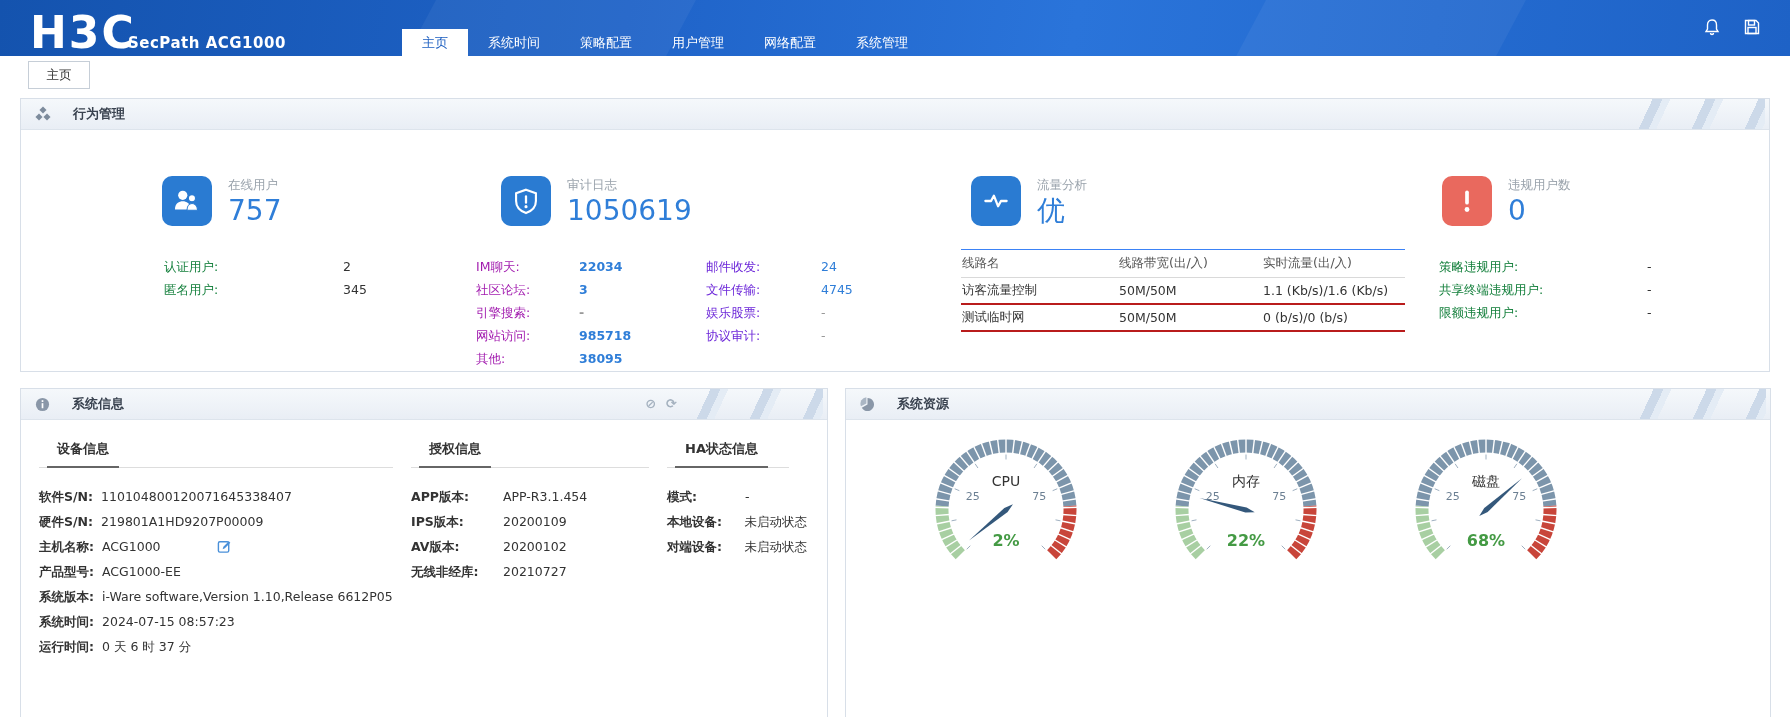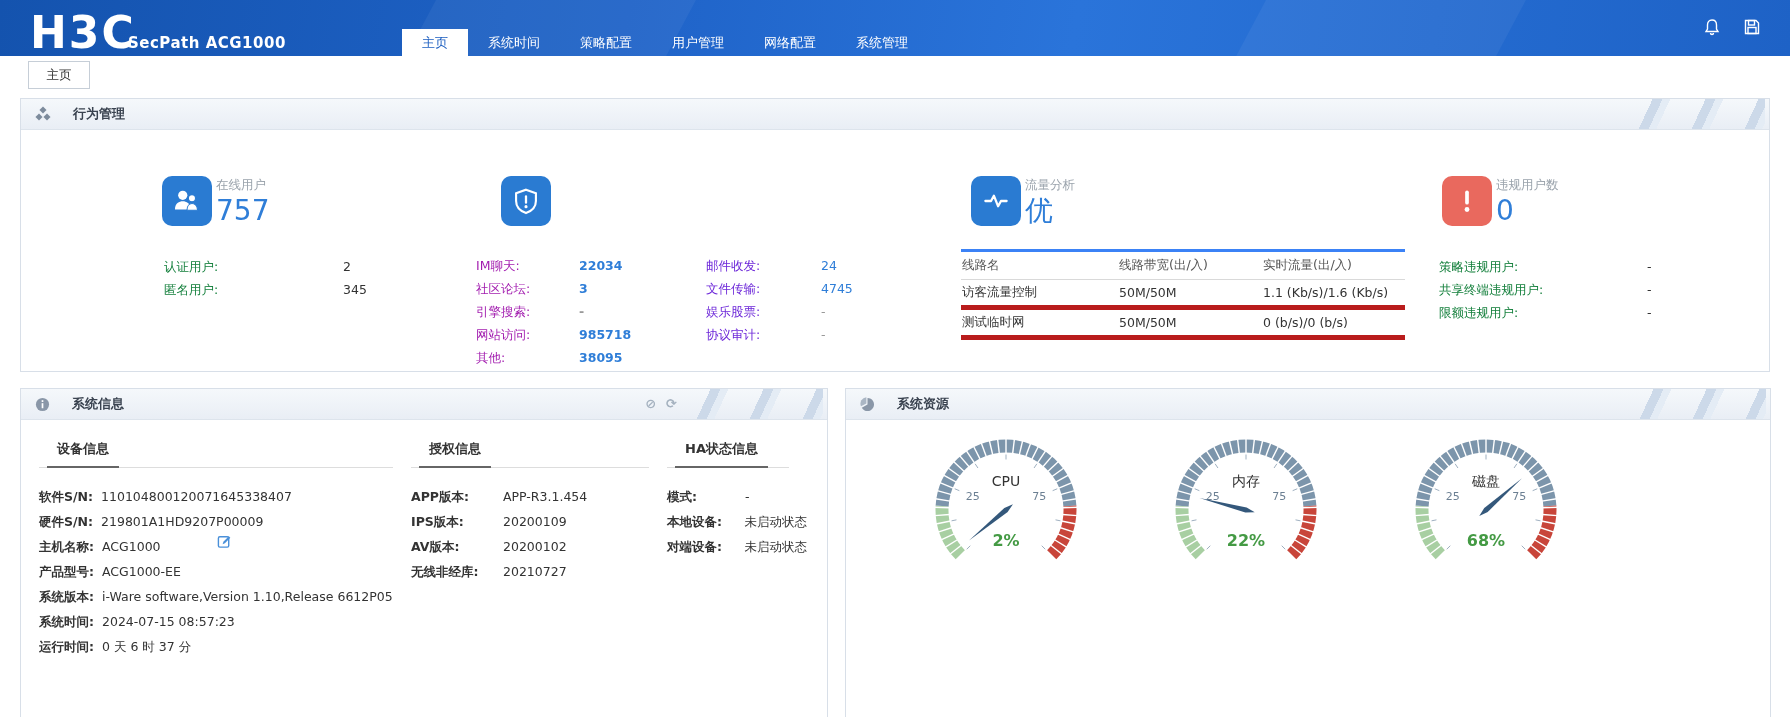--- a/index.html
+++ b/index.html
@@ -31,53 +31,53 @@
   .stripes{position:absolute;right:4px;top:0;bottom:0;width:130px;
     background:repeating-linear-gradient(115deg,transparent 0 16px,#ccd9e9 16px 25px,#e4ecf5 25px 32px,transparent 32px 48px);}
   .hdr-mini-icons{position:absolute;right:150px;top:0;height:30px;display:flex;align-items:center;gap:10px;color:#a4b1bf;font-size:13px;}
   #panel-behavior{left:20px;top:98px;width:1748px;height:272px;}
   #panel-sysinfo{left:20px;top:388px;width:806px;height:329px;}
   #panel-sysres{left:845px;top:388px;width:924px;height:329px;}
   
   .bp-body{display:flex;height:241px;}
   .bp-col{position:relative;}
   .bp-c1{width:420px;} .bp-c2{width:520px;} .bp-c3{width:476px;} .bp-c4{flex:1;}
-  .stat-head{display:flex;align-items:flex-start;gap:4px;margin-top:46px;}
+  .stat-head{display:flex;align-items:flex-start;gap:16px;margin-top:46px;}
   .stat-tile{width:50px;height:50px;border-radius:10px;display:flex;align-items:center;justify-content:center;flex:0 0 auto;}
   .tile-blue{background:#2a7bd2;} .tile-red{background:#e9695e;}
   .stat-texts{padding-top:1px;}
   .stat-label{font-size:12.5px;color:#9aa3ac;}
   .stat-value{font-size:28px;color:#2f7ed8;margin-top:2px;line-height:1.1;}
   .kv-list{margin-top:28px;}
   .kv{display:flex;line-height:23px;}
   .kv .l{color:#15803d;}
   .kv .v{color:#333;}
   .blue{color:#2f7ed8;}
   .muted{color:#999;}
   .c1-kv .l{margin-left:143px;width:179px;}
   .c2-kvs{margin-top:28px;}
   .c2-row{display:flex;line-height:23px;}
   .c2-row .la{margin-left:35px;width:103px;color:#a21caf;}
   .c2-row .va{width:103px;font-weight:bold;}
   .c2-row .lb{width:115px;color:#6d28d9;margin-left:24px;}
   .c2-row .vb{width:90px;}
   .traffic-table{margin:22px 0 0 0;width:444px;border-collapse:collapse;font-size:12.5px;}
-  .traffic-table th{font-weight:normal;color:#555;text-align:left;border-top:3px solid #3b82f6;border-bottom:1px solid #d9d9d9;height:25px;}
-  .traffic-table td{color:#333;border-bottom:5px solid #b91c1c;height:23px;}
+  .traffic-table th{font-weight:normal;color:#555;text-align:left;border-top:1px solid #3b82f6;border-bottom:1px solid #d9d9d9;height:25px;}
+  .traffic-table td{color:#333;border-bottom:2px solid #b91c1c;height:23px;}
   .c4-kv .l{margin-left:2px;width:208px;}
   .bp-c4 .kv-list{margin-top:28px;}
   
   .si-body{display:flex;padding:20px 0 0 18px;}
   .si-col{position:relative;}
   .si-c1{width:372px;} .si-c2{width:256px;} .si-c3{width:140px;}
   .si-heading{border-bottom:1px solid #ddd;margin-right:18px;}
   .si-heading span{display:inline-block;font-weight:bold;font-size:13px;color:#333;
     padding:0 10px 8px 10px;border-bottom:2px solid #666;margin-bottom:-1px;margin-left:8px;}
   .si-rows{margin-top:16px;}
-  .si-row{line-height:25px;display:flex;}
+  .si-row{line-height:25px;display:flex;align-items:center;}
   .si-row .l{font-weight:bold;color:#333;margin-right:8px;white-space:nowrap;}
   .si-row .v{color:#333;white-space:nowrap;}
   .si-c2 .si-row .l{width:92px;margin-right:0;}
   .si-c3 .si-row .l{width:78px;margin-right:0;}
   .edit-icon{margin-left:56px;display:inline-flex;cursor:pointer;}
   
   .sr-body{display:flex;padding:14px 0 0 75px;gap:70px;}
   .gauge{width:170px;height:150px;}
   
   .hdr-icon{display:inline-flex;}
@@ -161,20 +161,24 @@
     </div>
 
     <div class="bp-col bp-c2">
       <div class="stat-head" style="margin-left:60px;">
         <div class="stat-tile tile-blue">
           <svg width="34" height="34" viewBox="0 0 48 48">
               <path d="M24 8 L38 13 V24 C38 33 31 38.5 24 41 C17 38.5 10 33 10 24 V13 Z" fill="none" stroke="#fff" stroke-width="3"></path>
               <rect x="22.4" y="16" width="3.2" height="12" rx="1.6" fill="#fff"></rect>
               <circle cx="24" cy="32" r="2.2" fill="#fff"></circle>
             </svg>
+        </div>
+        <div class="stat-texts">
+          <div class="stat-label">审计日志</div>
+          <div class="stat-value">1050619</div>
         </div>
       </div>
       <div class="c2-kvs">
         <div class="c2-row">
           <span class="la">IM聊天:</span>
             <span class="va blue">22034</span>
           <span class="lb">邮件收发:</span>
             <span class="vb blue">24</span>
         </div>
         <div class="c2-row">

